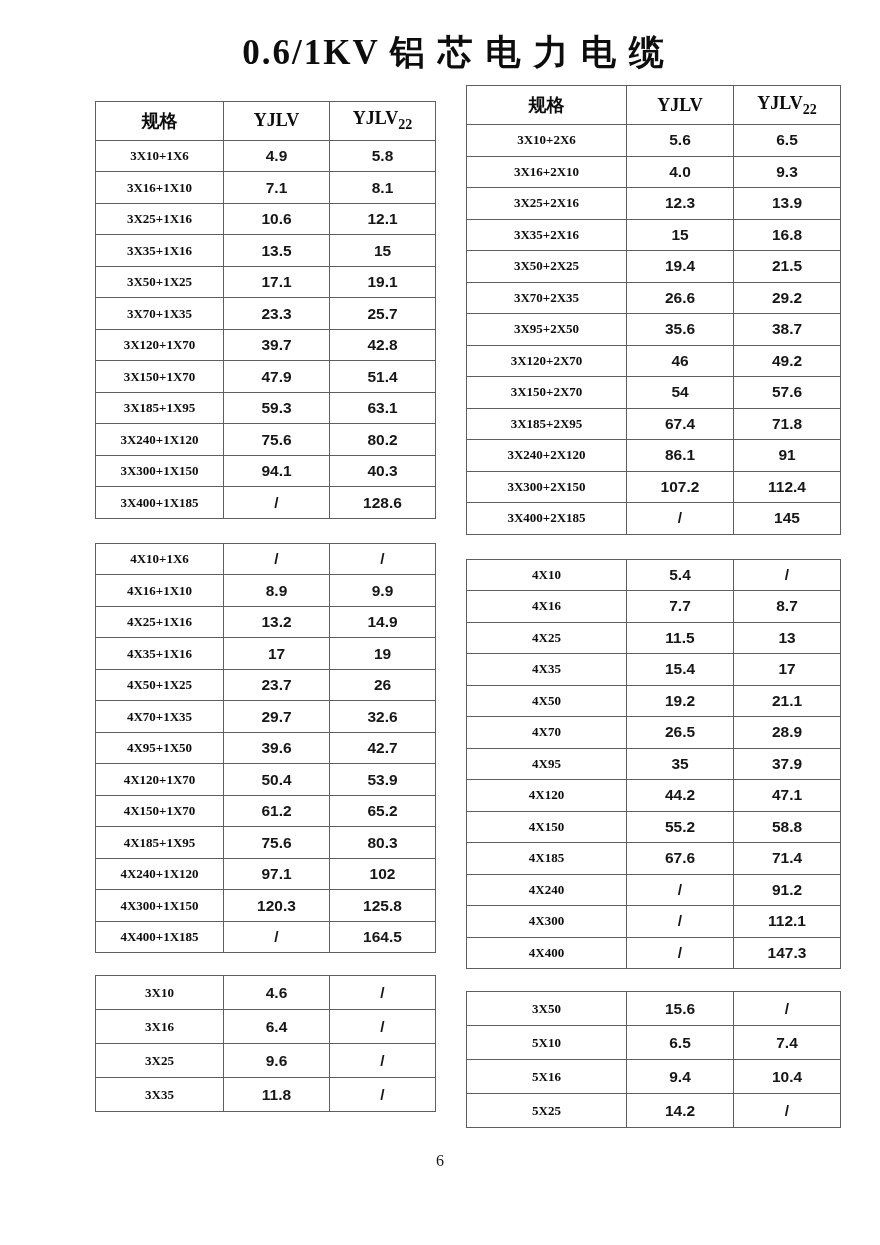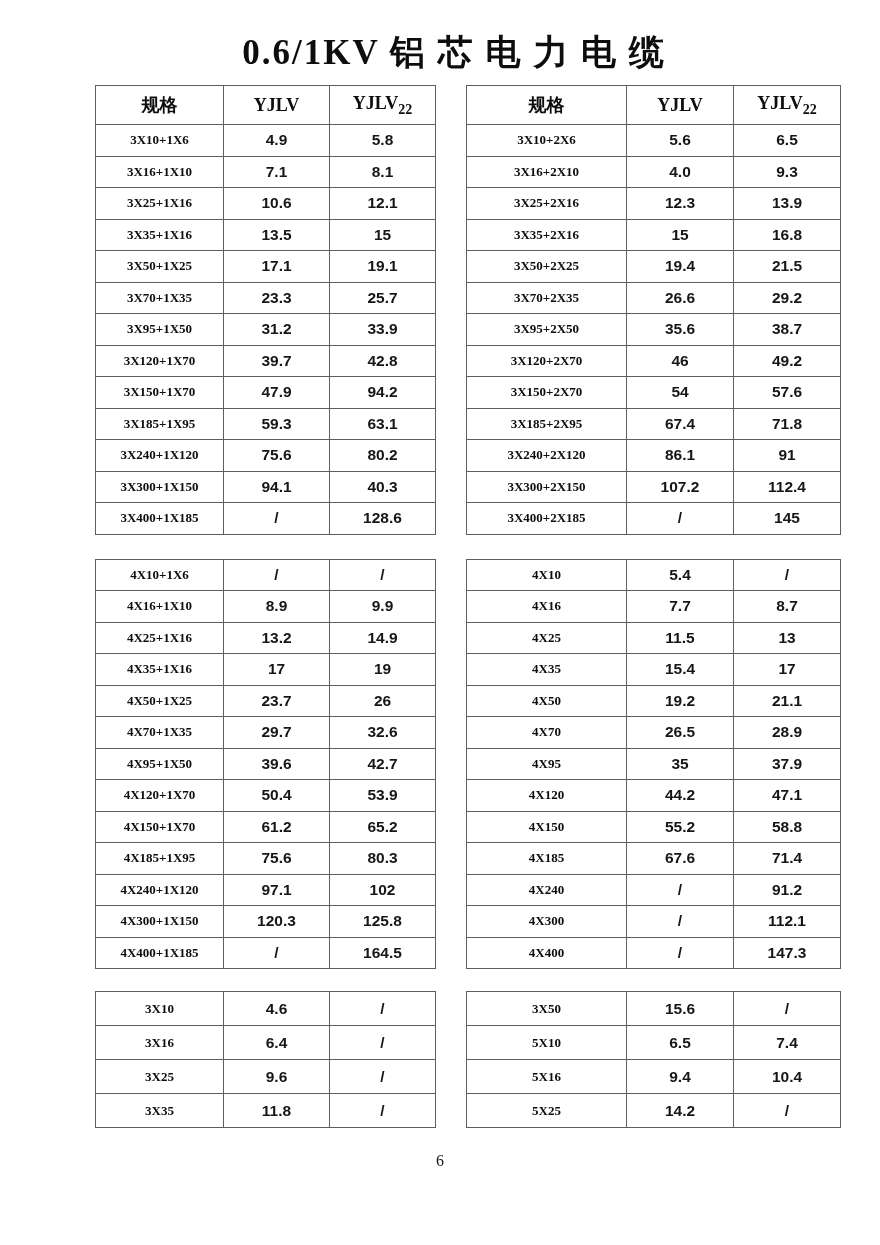--- a/index.html
+++ b/index.html
@@ -140,33 +140,28 @@
               <td class="spec">3X50+1X25</td>
               <td class="num">17.1</td>
               <td class="num">19.1</td>
             </tr>
             <tr>
               <td class="spec">3X70+1X35</td>
               <td class="num">23.3</td>
               <td class="num">25.7</td>
             </tr>
             <tr>
-              <td class="spec">3X95+1X50</td>
-              <td class="num">31.2</td>
-              <td class="num">33.9</td>
-            </tr>
-            <tr>
               <td class="spec">3X120+1X70</td>
               <td class="num">39.7</td>
               <td class="num">42.8</td>
             </tr>
             <tr>
               <td class="spec">3X150+1X70</td>
               <td class="num">47.9</td>
-              <td class="num">94.2</td>
+              <td class="num">51.4</td>
             </tr>
             <tr>
               <td class="spec">3X185+1X95</td>
               <td class="num">59.3</td>
               <td class="num">63.1</td>
             </tr>
             <tr>
               <td class="spec">3X240+1X120</td>
               <td class="num">75.6</td>
               <td class="num">80.2</td>

